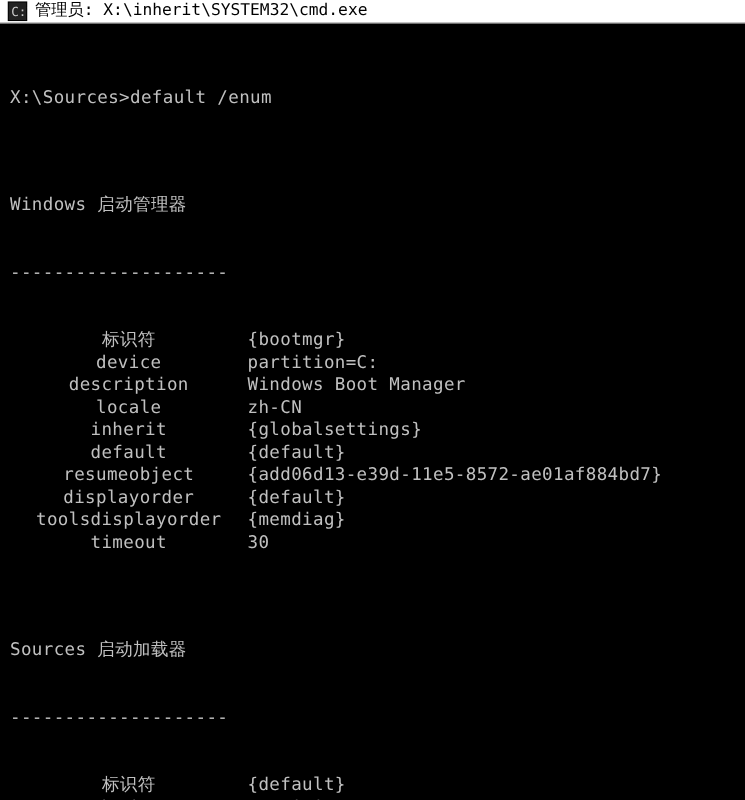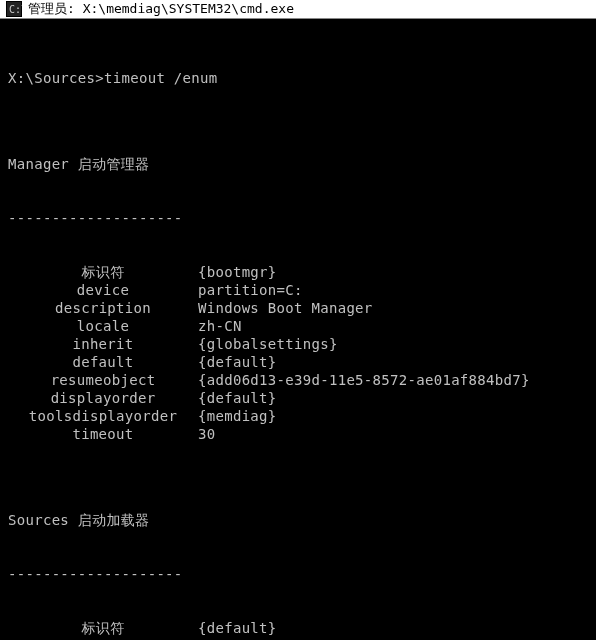--- a/index.html
+++ b/index.html
@@ -46,27 +46,27 @@
 
 <div class="window">
   <div class="titlebar">
     <span class="icon">
       <svg viewBox="0 0 16 16">
           <rect x="0" y="0" width="16" height="16" fill="#000"></rect>
           <rect x="1" y="1" width="14" height="14" fill="#222"></rect>
           <text x="3" y="12" font-size="10" fill="#ccc" font-family="monospace">C:\</text>
         </svg>
     </span>
-    <span>管理员: X:\memdiag\SYSTEM32\cmd.exe</span>
+    <span>管理员: X:\inherit\SYSTEM32\cmd.exe</span>
   </div>
 
   <div class="terminal">
-    <div class="line"><span>X:\Sources&gt;</span><span>timeout /enum</span></div>
+    <div class="line"><span>X:\Sources&gt;</span><span>default /enum</span></div>
 
-    <div class="section-title">Manager 启动管理器</div>
+    <div class="section-title">Windows 启动管理器</div>
     <div class="sep">--------------------</div>
     <div id="sec1"><div class="line"><span class="k">标识符</span><span>{bootmgr}</span></div><div class="line"><span class="k">device</span><span>partition=C:</span></div><div class="line"><span class="k">description</span><span>Windows Boot Manager</span></div><div class="line"><span class="k">locale</span><span>zh-CN</span></div><div class="line"><span class="k">inherit</span><span>{globalsettings}</span></div><div class="line"><span class="k">default</span><span>{default}</span></div><div class="line"><span class="k">resumeobject</span><span>{add06d13-e39d-11e5-8572-ae01af884bd7}</span></div><div class="line"><span class="k">displayorder</span><span>{default}</span></div><div class="line"><span class="k">toolsdisplayorder</span><span>{memdiag}</span></div><div class="line"><span class="k">timeout</span><span>30</span></div></div>
 
     <div class="section-title">Sources 启动加载器</div>
     <div class="sep">--------------------</div>
     <div id="sec2"><div class="line"><span class="k">标识符</span><span>{default}</span></div><div class="line"><span class="k">device</span><span>partition=D:</span></div></div>
 
     
 
     

